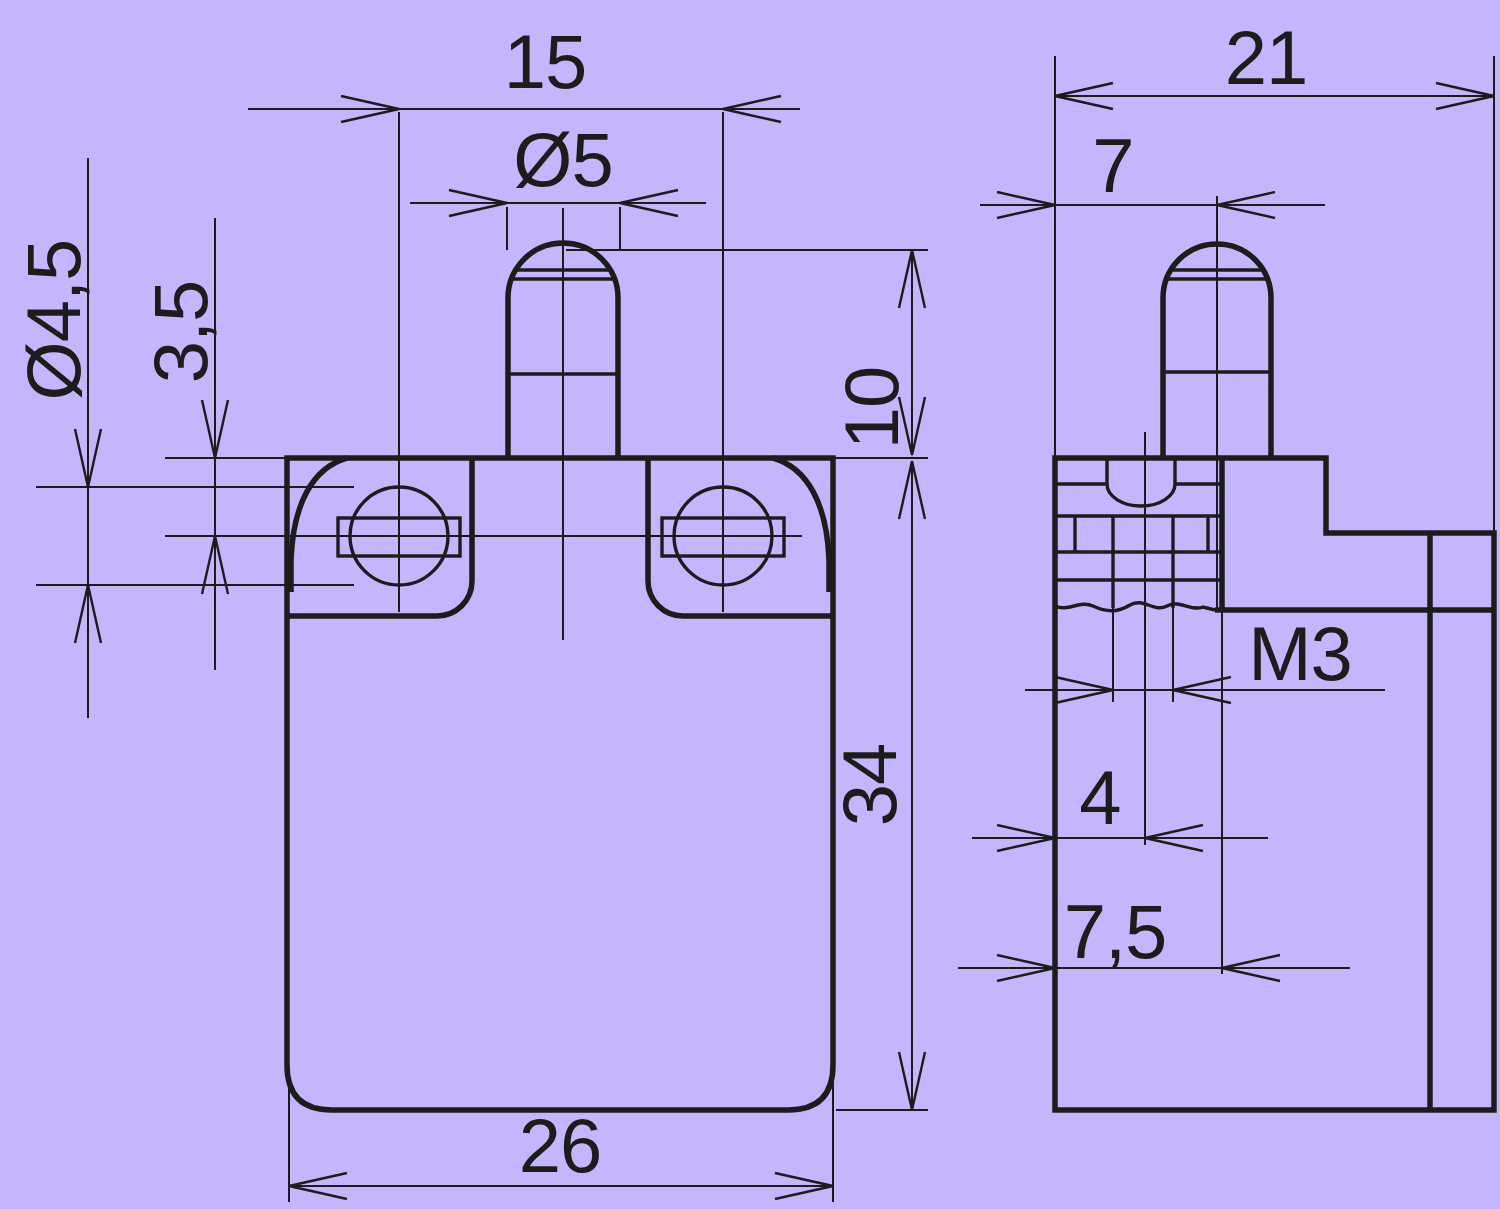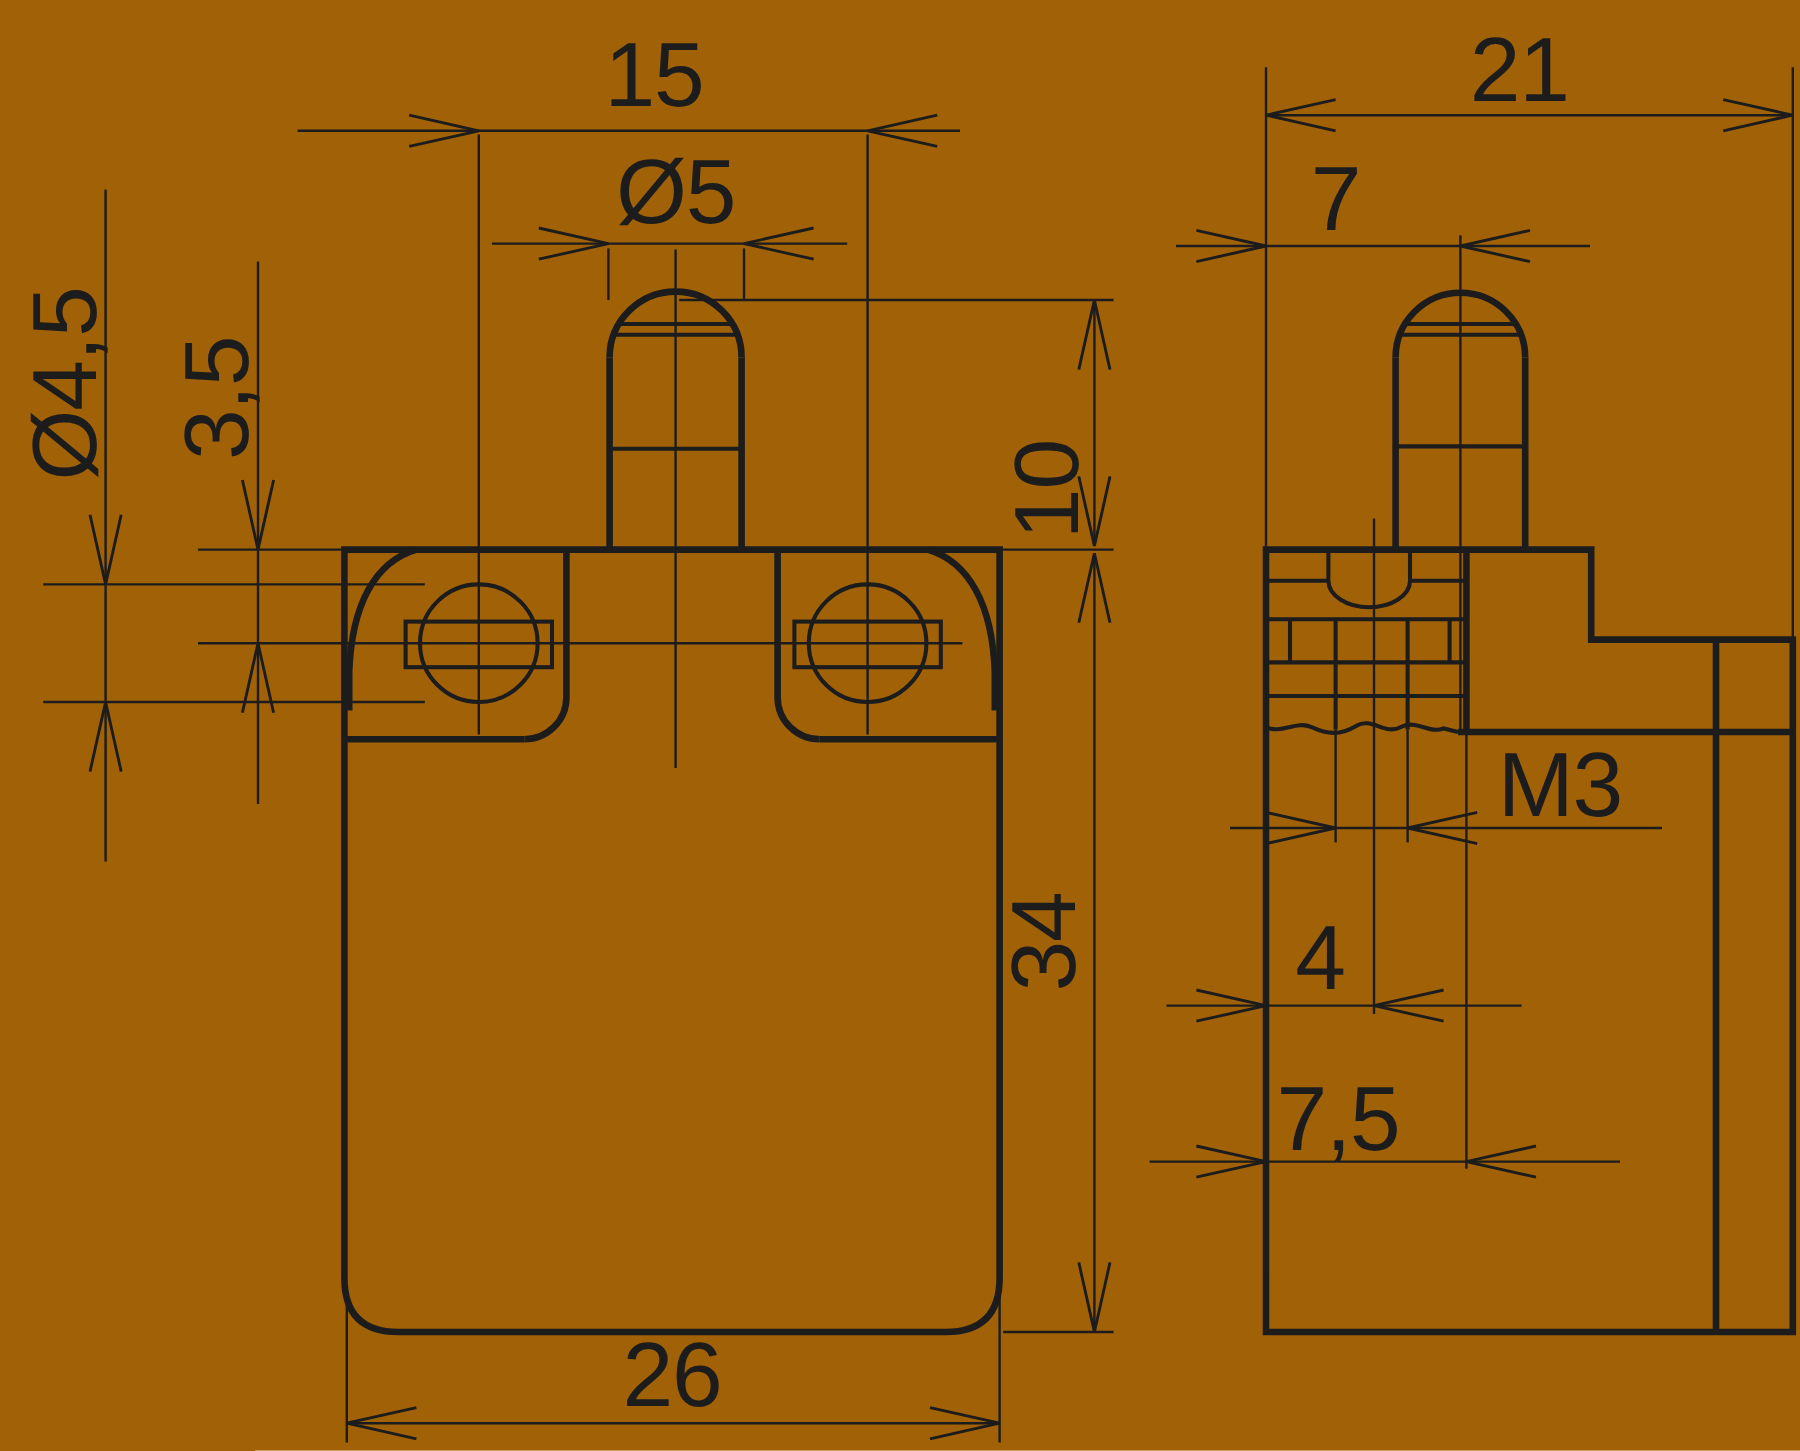--- a/index.html
+++ b/index.html
@@ -1,19 +1,19 @@
 <!DOCTYPE html>
 <html><head>
 <meta charset="utf-8">
 <style>
   html,body{margin:0;padding:0;background:#ffffff;}
   .stage{
     position:relative;
     width:1500px;height:1209px;
-    background:#a16207;
+    background:#c4b5fd;
     font-family:"Liberation Sans", sans-serif;
     overflow:hidden;
   }
   svg{display:block;}
   
   .bold   {fill:none;stroke:#1c1c1c;stroke-width:5.5;stroke-linecap:butt;stroke-linejoin:miter;}
   .med    {fill:none;stroke:#1c1c1c;stroke-width:3.4;stroke-linecap:butt;}
   .thin   {fill:none;stroke:#1c1c1c;stroke-width:2;stroke-linecap:butt;}
   .barb   {fill:none;stroke:#1c1c1c;stroke-width:2.4;stroke-linejoin:miter;}
   .dimtxt {fill:#1c1c1c;font-size:76px;letter-spacing:-1px;}

